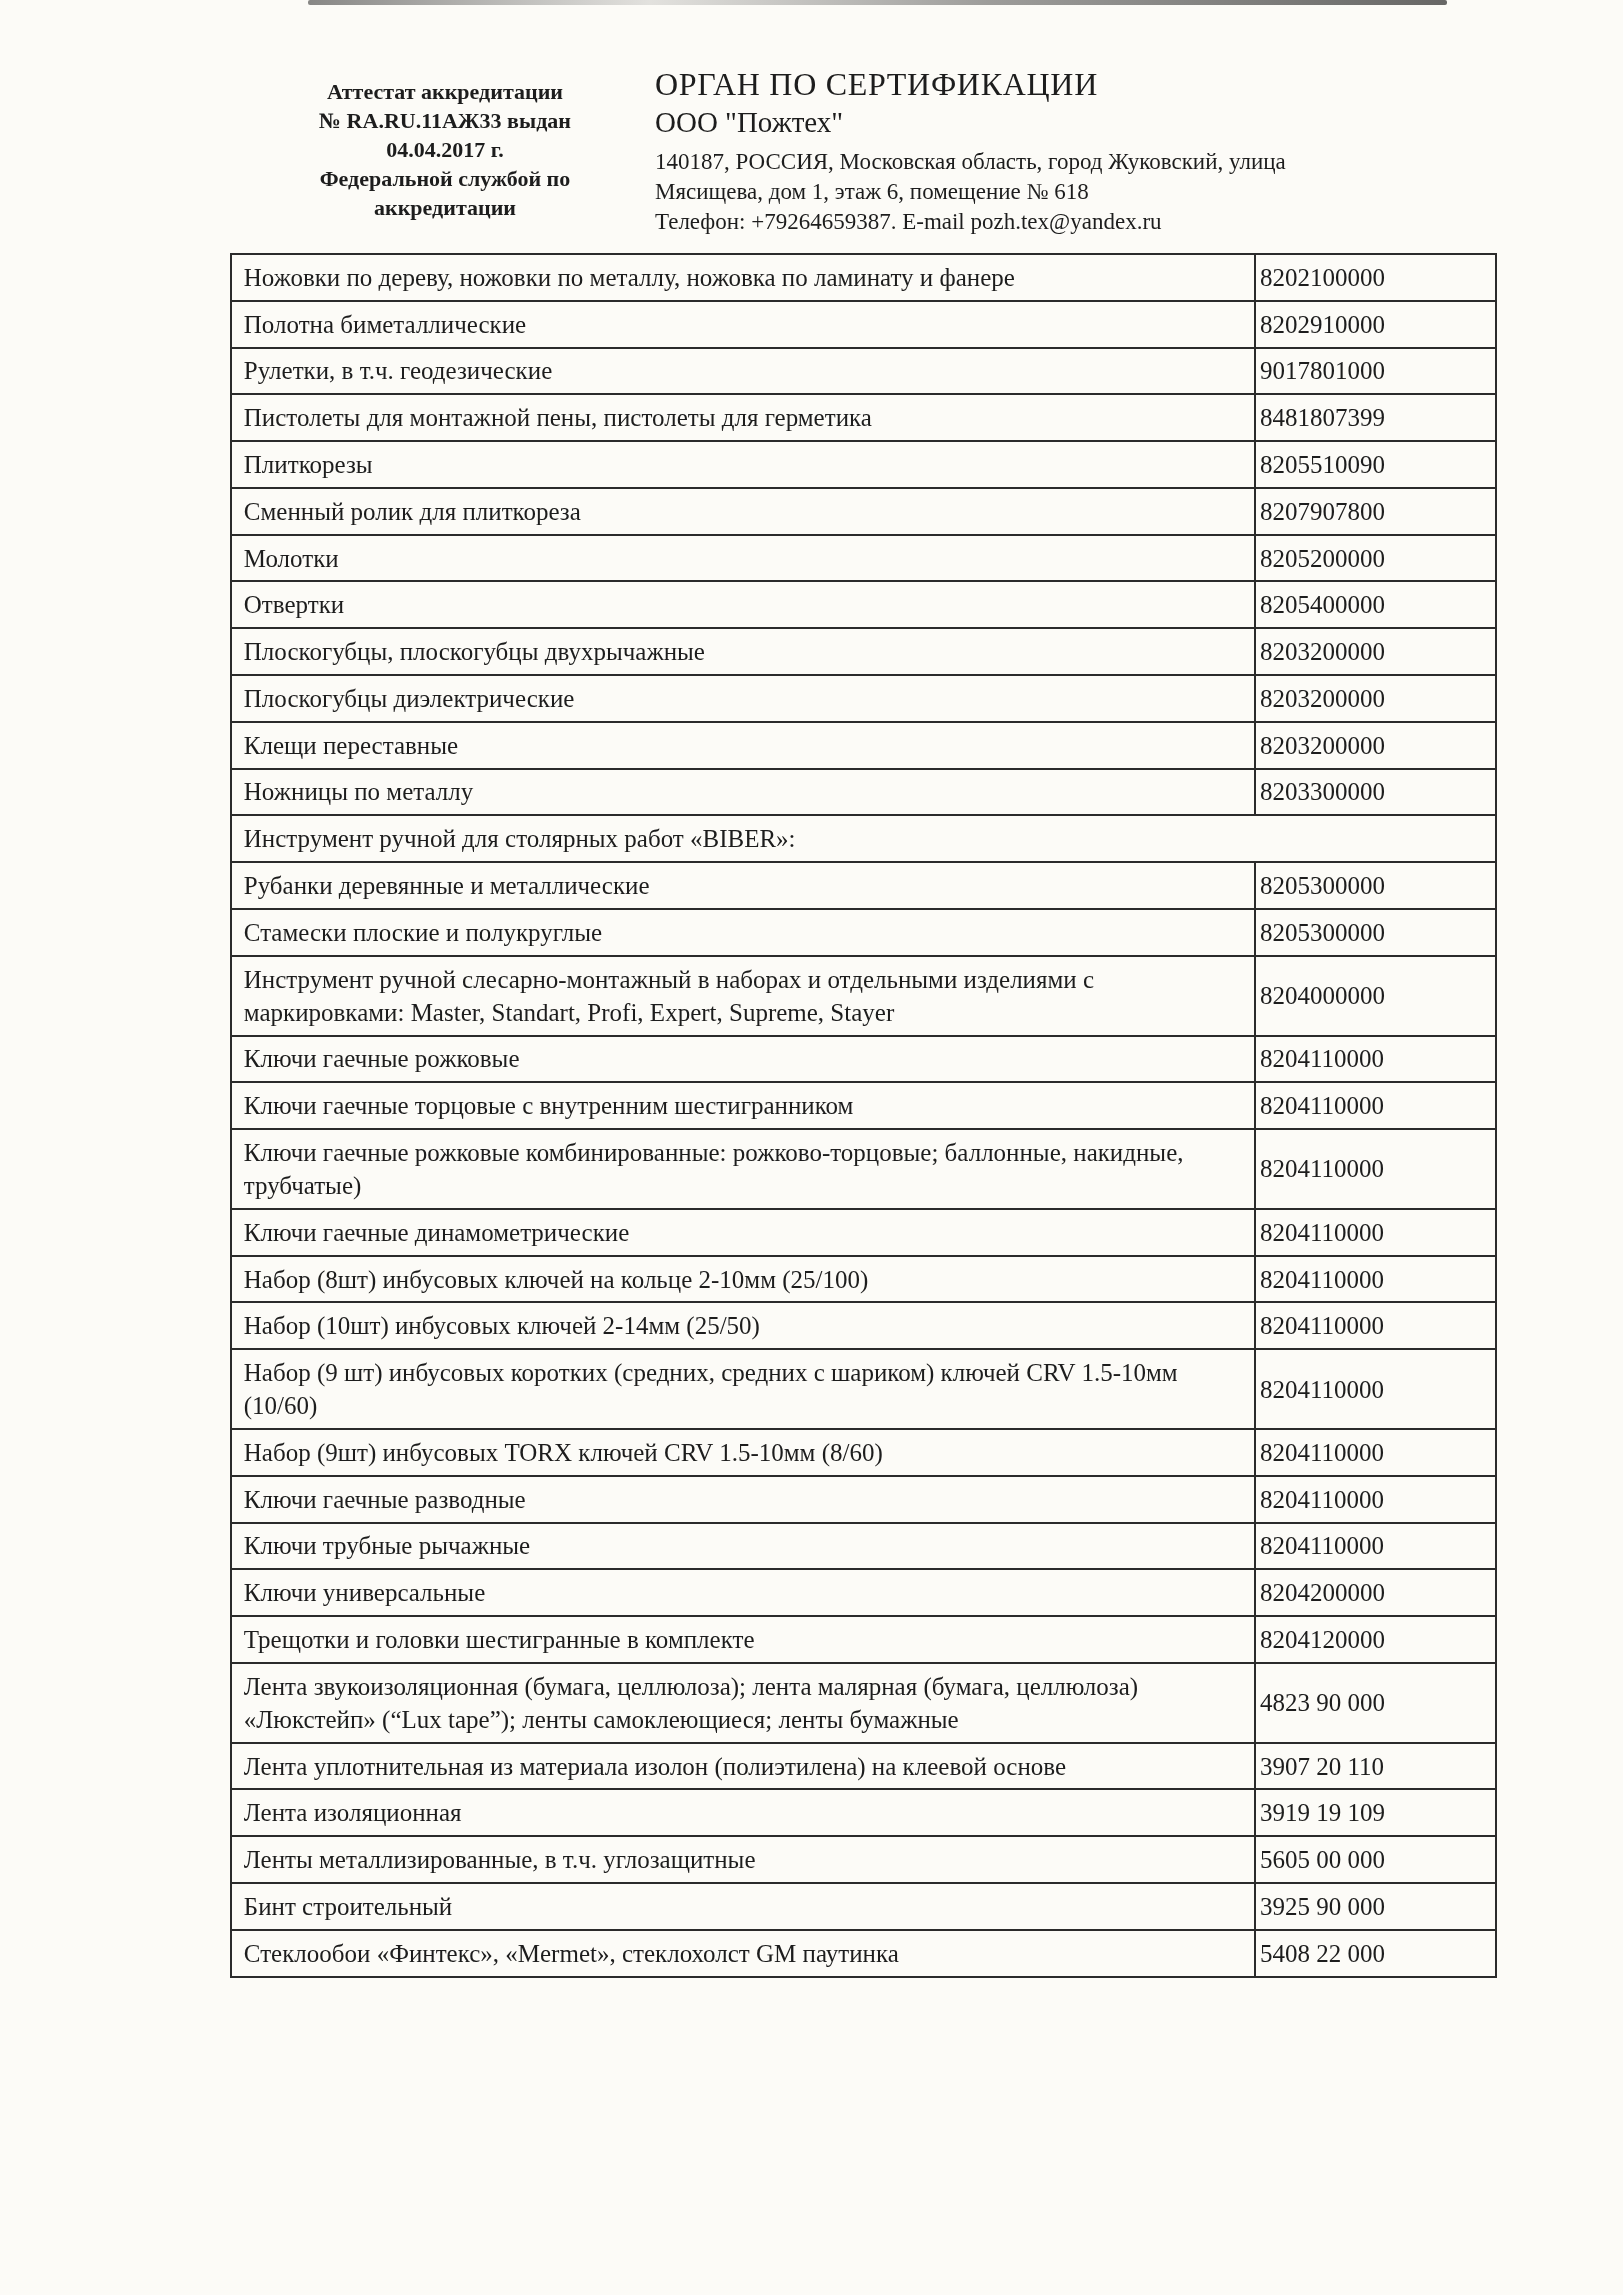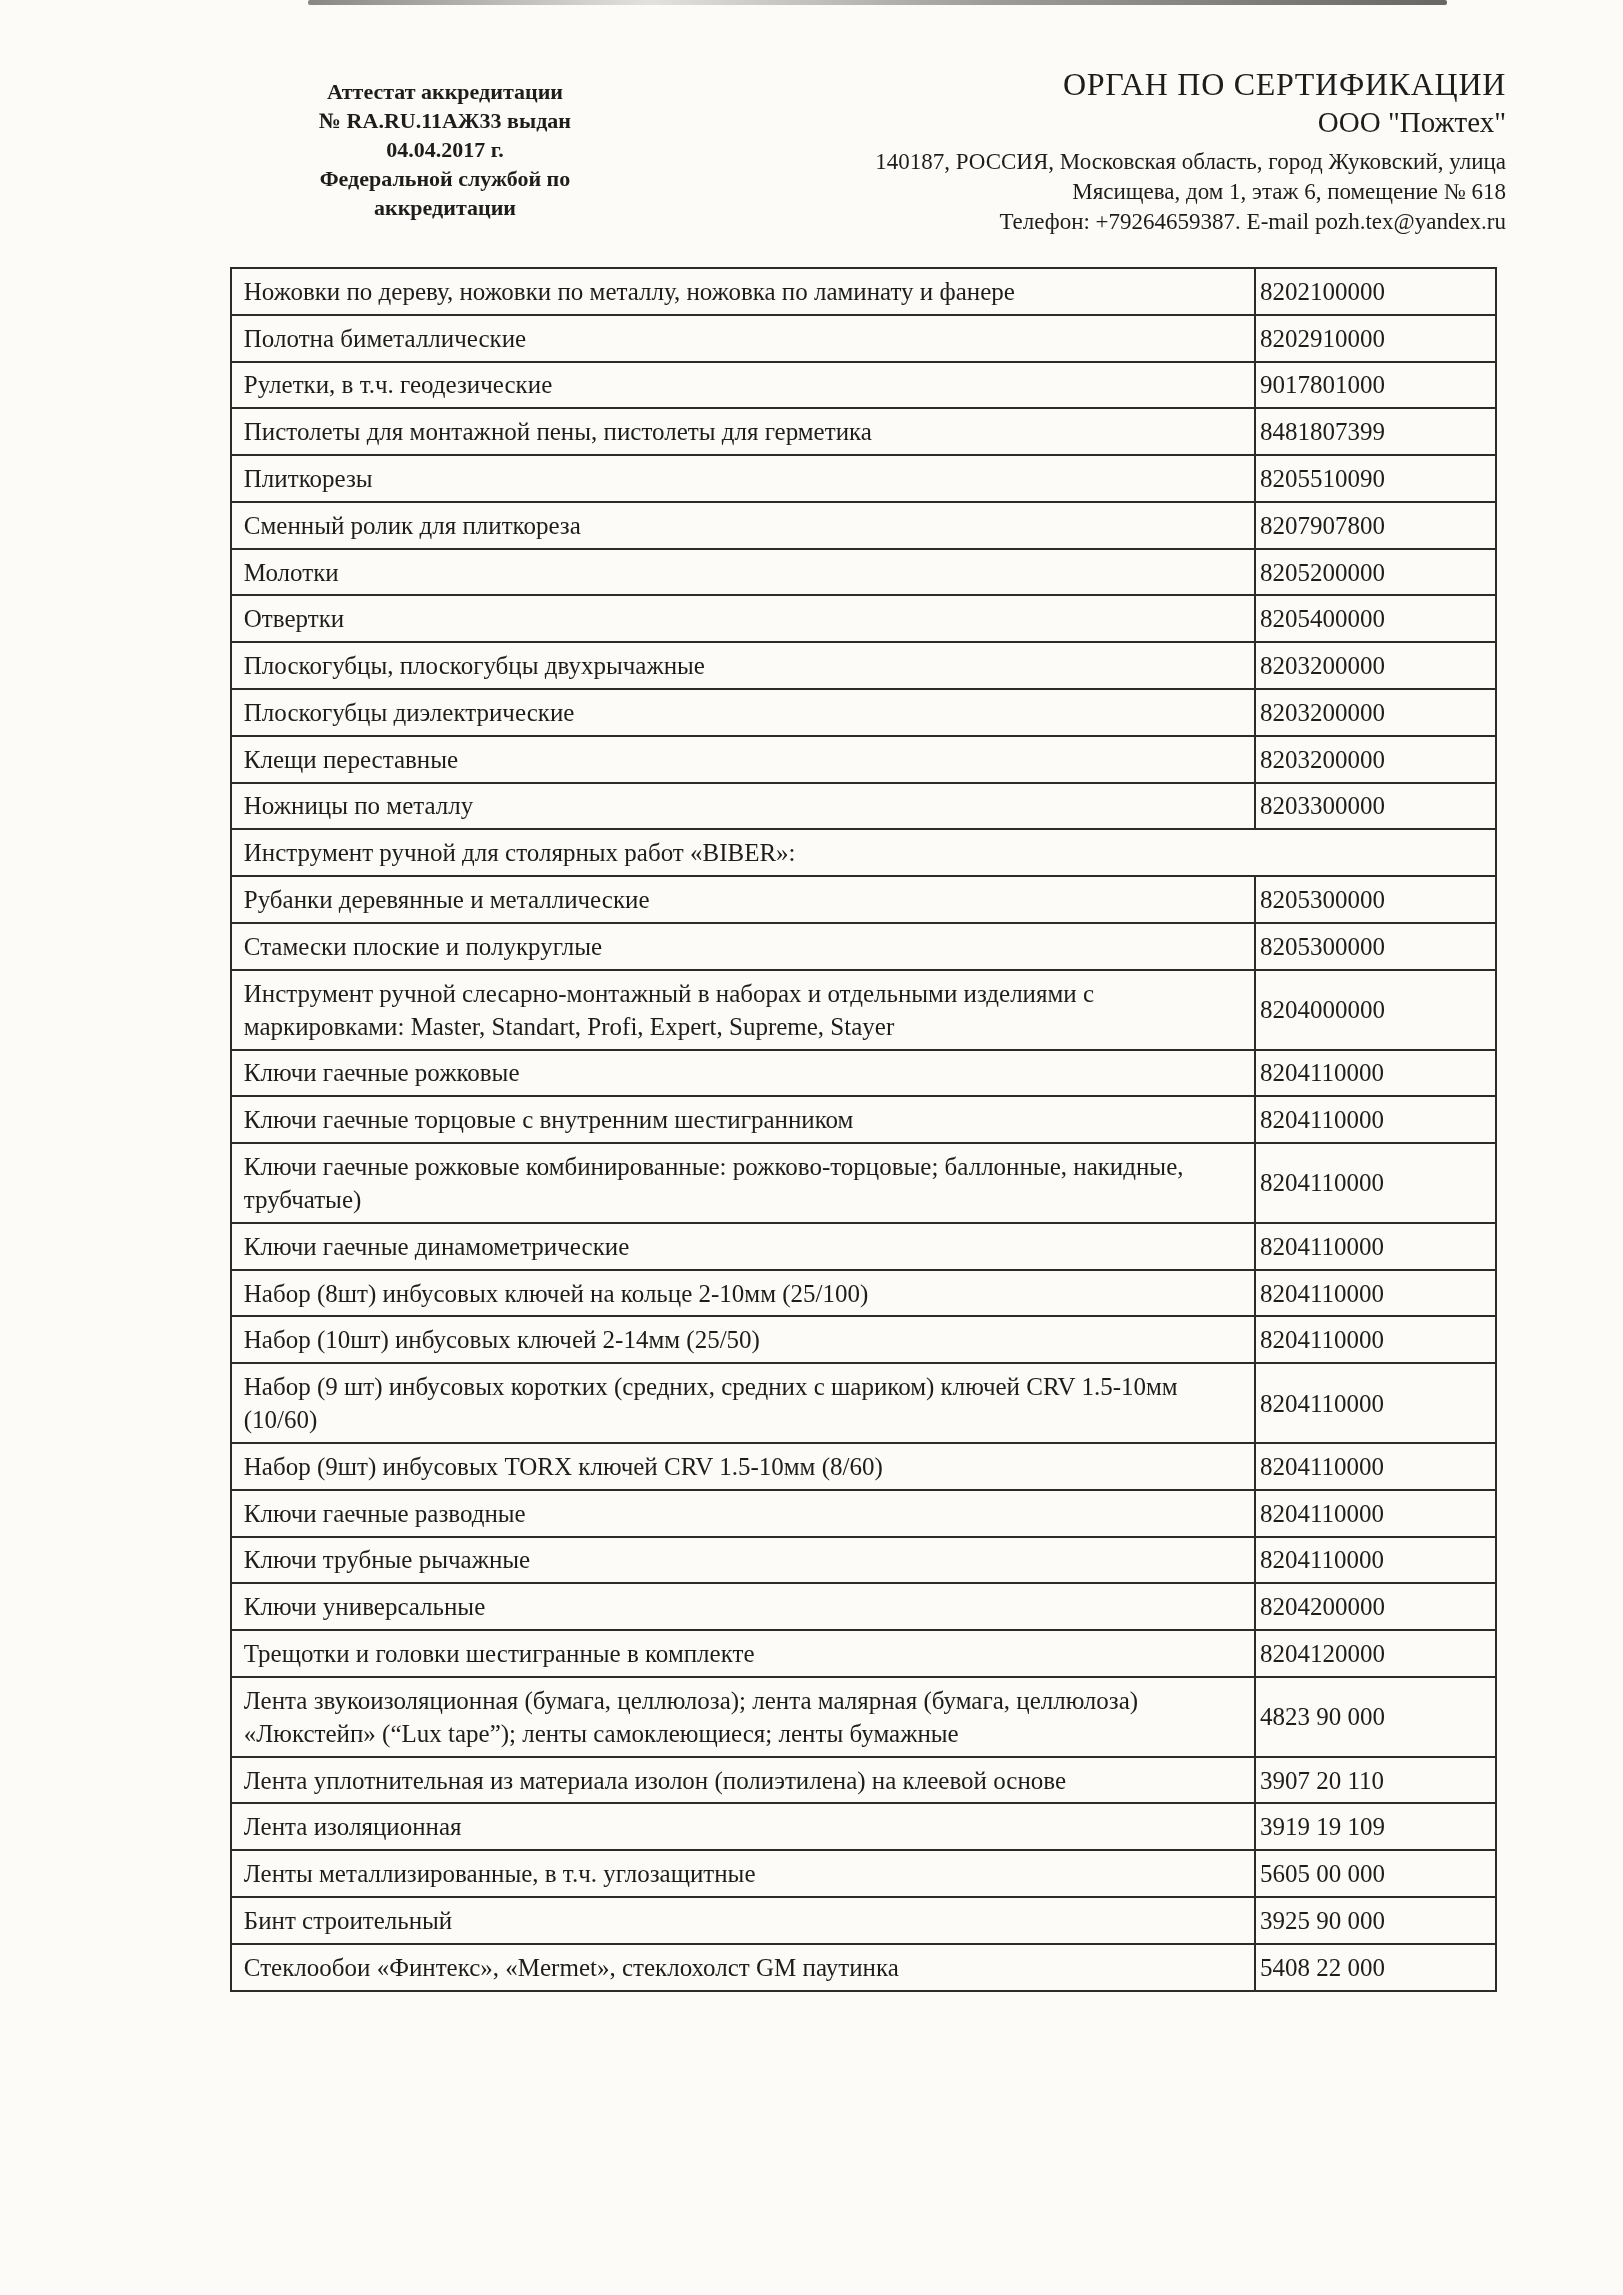--- a/index.html
+++ b/index.html
@@ -28,28 +28,28 @@
     position: absolute;
     top: 77px; left: 275px; width: 340px;
     text-align: center;
     font-weight: bold;
     font-size: 22px;
     line-height: 1.32;
   }
   .cert-body {
     position: absolute;
     top: 64px; left: 655px; width: 851px;
-    text-align: right;
+    text-align: left;
   }
   .org-title { font-size: 32px; line-height: 1.25; letter-spacing: 0.7px; }
   .org-name  { font-size: 29px; line-height: 1.3; margin-bottom: 5.2px; }
   .org-address { font-size: 23px; line-height: 1.3; }
   .items-table {
     position: absolute;
-    top: 267px; left: 230px;
+    top: 253px; left: 230px;
     width: 1267px;
     border-collapse: collapse;
     font-size: 25px;
   }
   .items-table td {
     border: 2px solid #2b2b2b;
     padding: 5.9px 10.5px 5.9px 11.8px;
     line-height: 1.32;
     vertical-align: middle;
   }

